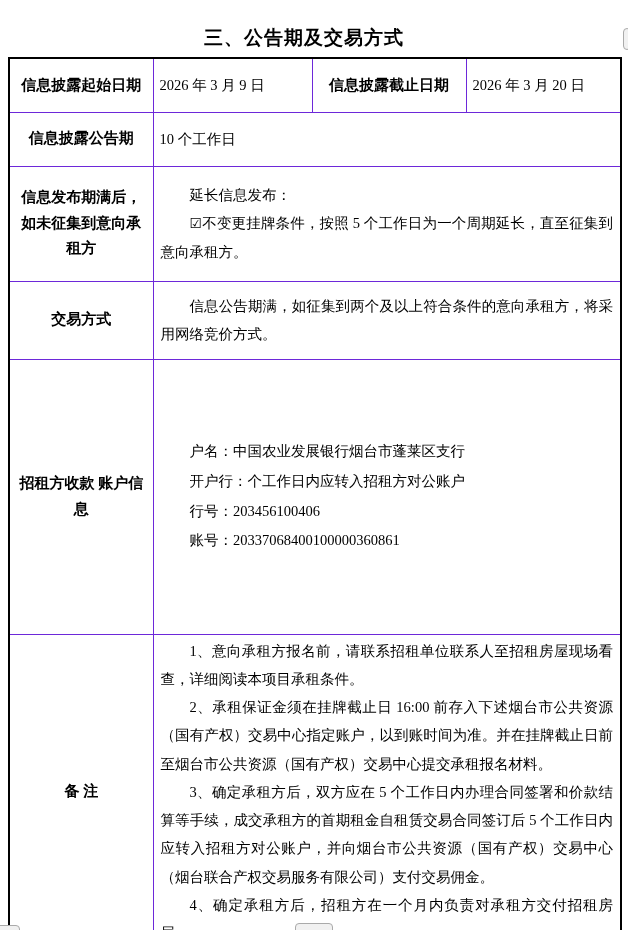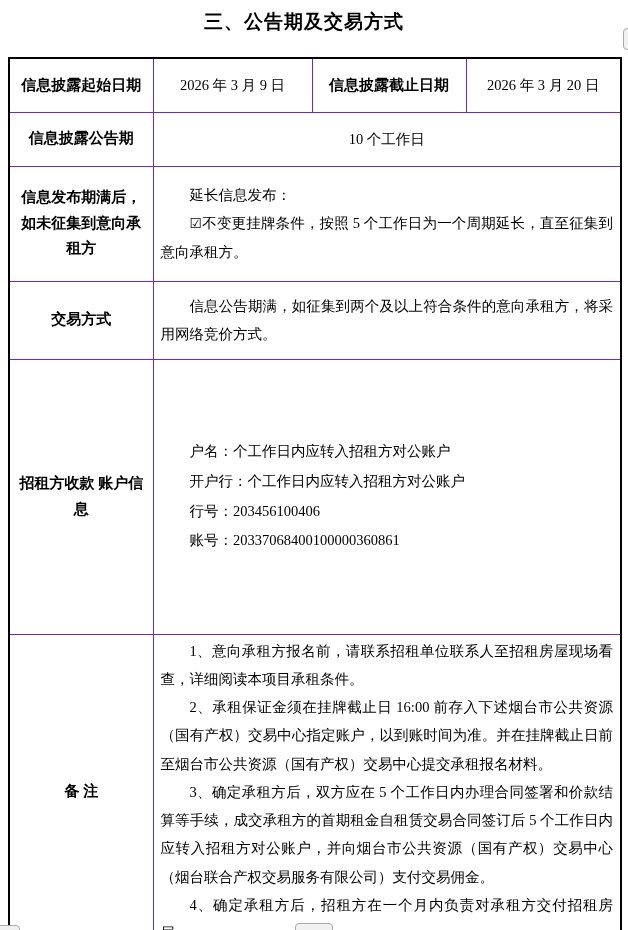--- a/index.html
+++ b/index.html
@@ -6,21 +6,21 @@
   html, body {
     width: 628px; height: 930px;
     background: #ffffff;
     overflow: hidden;
     font-family: "Liberation Serif", "DejaVu Serif", serif;
     color: #000000;
   }
   .page { position: relative; width: 628px; height: 930px; background:#fff; }
 
   .doc-title {
-    position: absolute; top: 9px; left: 0; width: 608px;
+    position: absolute; top: 25px; left: 0; width: 608px;
     text-align: center;
     font-size: 19px; font-weight: bold;
     letter-spacing: 1px;
   }
 
   table.main {
     position: absolute; top: 57px; left: 8px;
     width: 612px;
     border-collapse: collapse;
     table-layout: fixed;
@@ -32,21 +32,21 @@
     font-size: 14.5px;
     overflow: hidden;
   }
   table.main th {
     font-weight: bold;
     font-size: 15px;
     text-align: center;
     padding: 2px 4px;
     line-height: 1.7;
   }
-  td.center-val { text-align: center; padding: 12px 6px; }
+  td.center-val { text-align: left; padding: 12px 6px; }
   td.content { padding: 2px 7px; text-align: left; }
 
   .para {
     text-align: justify;
     text-indent: 2em;
     line-height: 1.95;
     font-size: 14.5px;
   }
   .acct-line {
     padding-left: 2em;
@@ -106,21 +106,21 @@
     <tr style="height:78px">
       <th>交易方式</th>
       <td class="content" colspan="3">
         <div class="para">信息公告期满，如征集到两个及以上符合条件的意向承租方，将采用网络竞价方式。</div>
       </td>
     </tr>
 
     <tr style="height:275px">
       <th>招租方收款 账户信息</th>
       <td class="content" colspan="3">
-        <div class="acct-line">户名：个工作日内应转入招租方对公账户</div>
+        <div class="acct-line">户名：中国农业发展银行烟台市蓬莱区支行</div>
         <div class="acct-line">开户行：个工作日内应转入招租方对公账户</div>
         <div class="acct-line">行号：203456100406</div>
         <div class="acct-line">账号：20337068400100000360861</div>
       </td>
     </tr>
 
     <tr style="height:295px">
       <th>备 注</th>
       <td class="content" colspan="3">
         <div class="para">1、意向承租方报名前，请联系招租单位联系人至招租房屋现场看查，详细阅读本项目承租条件。</div>

